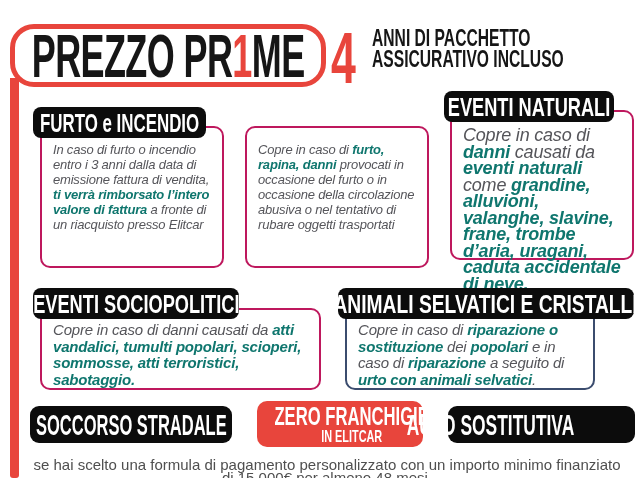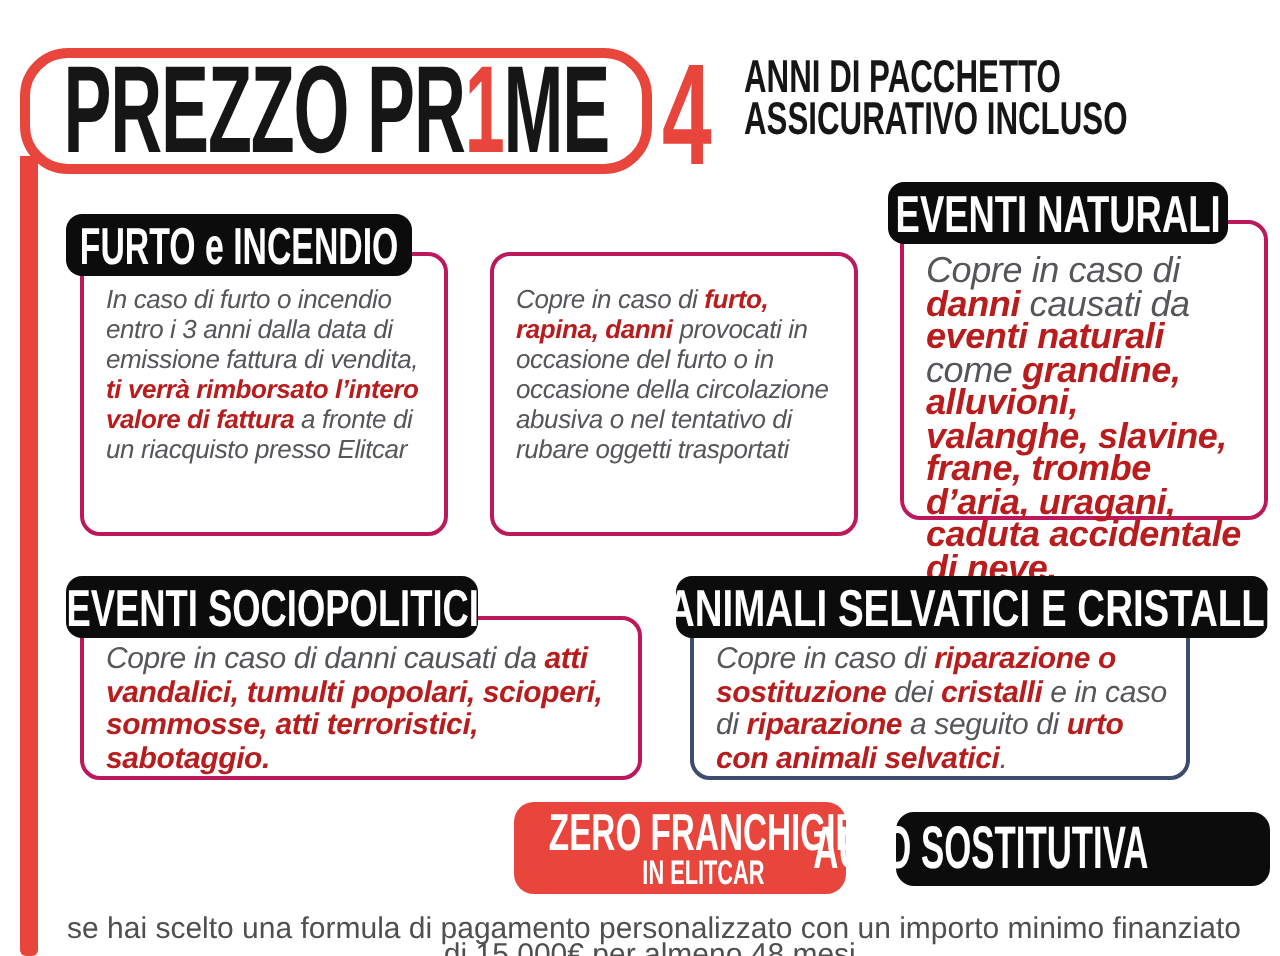--- a/index.html
+++ b/index.html
@@ -113,21 +113,21 @@
     margin: 0;
     padding: 14px 8px 8px 11px;
     font-size: 13px;
     line-height: 15px;
     letter-spacing: -0.2px;
     color: #55555a;
     font-style: italic;
   }
   .card3 .card-body { font-size: 18px; line-height: 16.5px; padding-top: 15px; }
   .card4 .card-body, .card5 .card-body { font-size: 15px; line-height: 16.5px; padding-top: 12px; }
-  .card-body .b { font-weight: bold; color: #b91c1c; }
+  .card-body .b { font-weight: bold; color: #0f766e; }
 
   
   .bbadge {
     position: absolute;
     display: flex; flex-direction: column;
     align-items: center; justify-content: center;
     color: #ffffff;
     border-radius: 9px;
     overflow: visible;
   }
@@ -189,23 +189,26 @@
     <h2 class="badge">
         <span class="cond">EVENTI SOCIOPOLITICI</span>
       </h2>
     <p class="card-body"><span>Copre in caso di danni causati da </span><span class="b">atti vandalici, tumulti popolari, scioperi, sommosse, atti terroristici, sabotaggio.</span></p>
   </section>
 
   <section class="card card5">
     <h2 class="badge">
         <span class="cond">ANIMALI SELVATICI E CRISTALLI</span>
       </h2>
-    <p class="card-body"><span>Copre in caso di </span><span class="b">riparazione o sostituzione</span><span> dei </span><span class="b">cristalli</span><span> e in caso di </span><span class="b">riparazione</span><span> a seguito di </span><span class="b">urto con animali selvatici</span><span>.</span></p>
-  </section>
-
+    <p class="card-body"><span>Copre in caso di </span><span class="b">riparazione o sostituzione</span><span> dei </span><span class="b">popolari</span><span> e in caso di </span><span class="b">riparazione</span><span> a seguito di </span><span class="b">urto con animali selvatici</span><span>.</span></p>
+  </section>
+
+  <div class="bbadge bb-left">
+    <span class="line">SOCCORSO STRADALE</span>
+  </div>
 
   <div class="bbadge bb-mid">
     <span class="line l1">ZERO FRANCHIGIE</span>
     <span class="line l2">IN ELITCAR</span>
   </div>
 
   <div class="bbadge bb-right">
     <span class="line">AUTO SOSTITUTIVA</span>
   </div>
 

